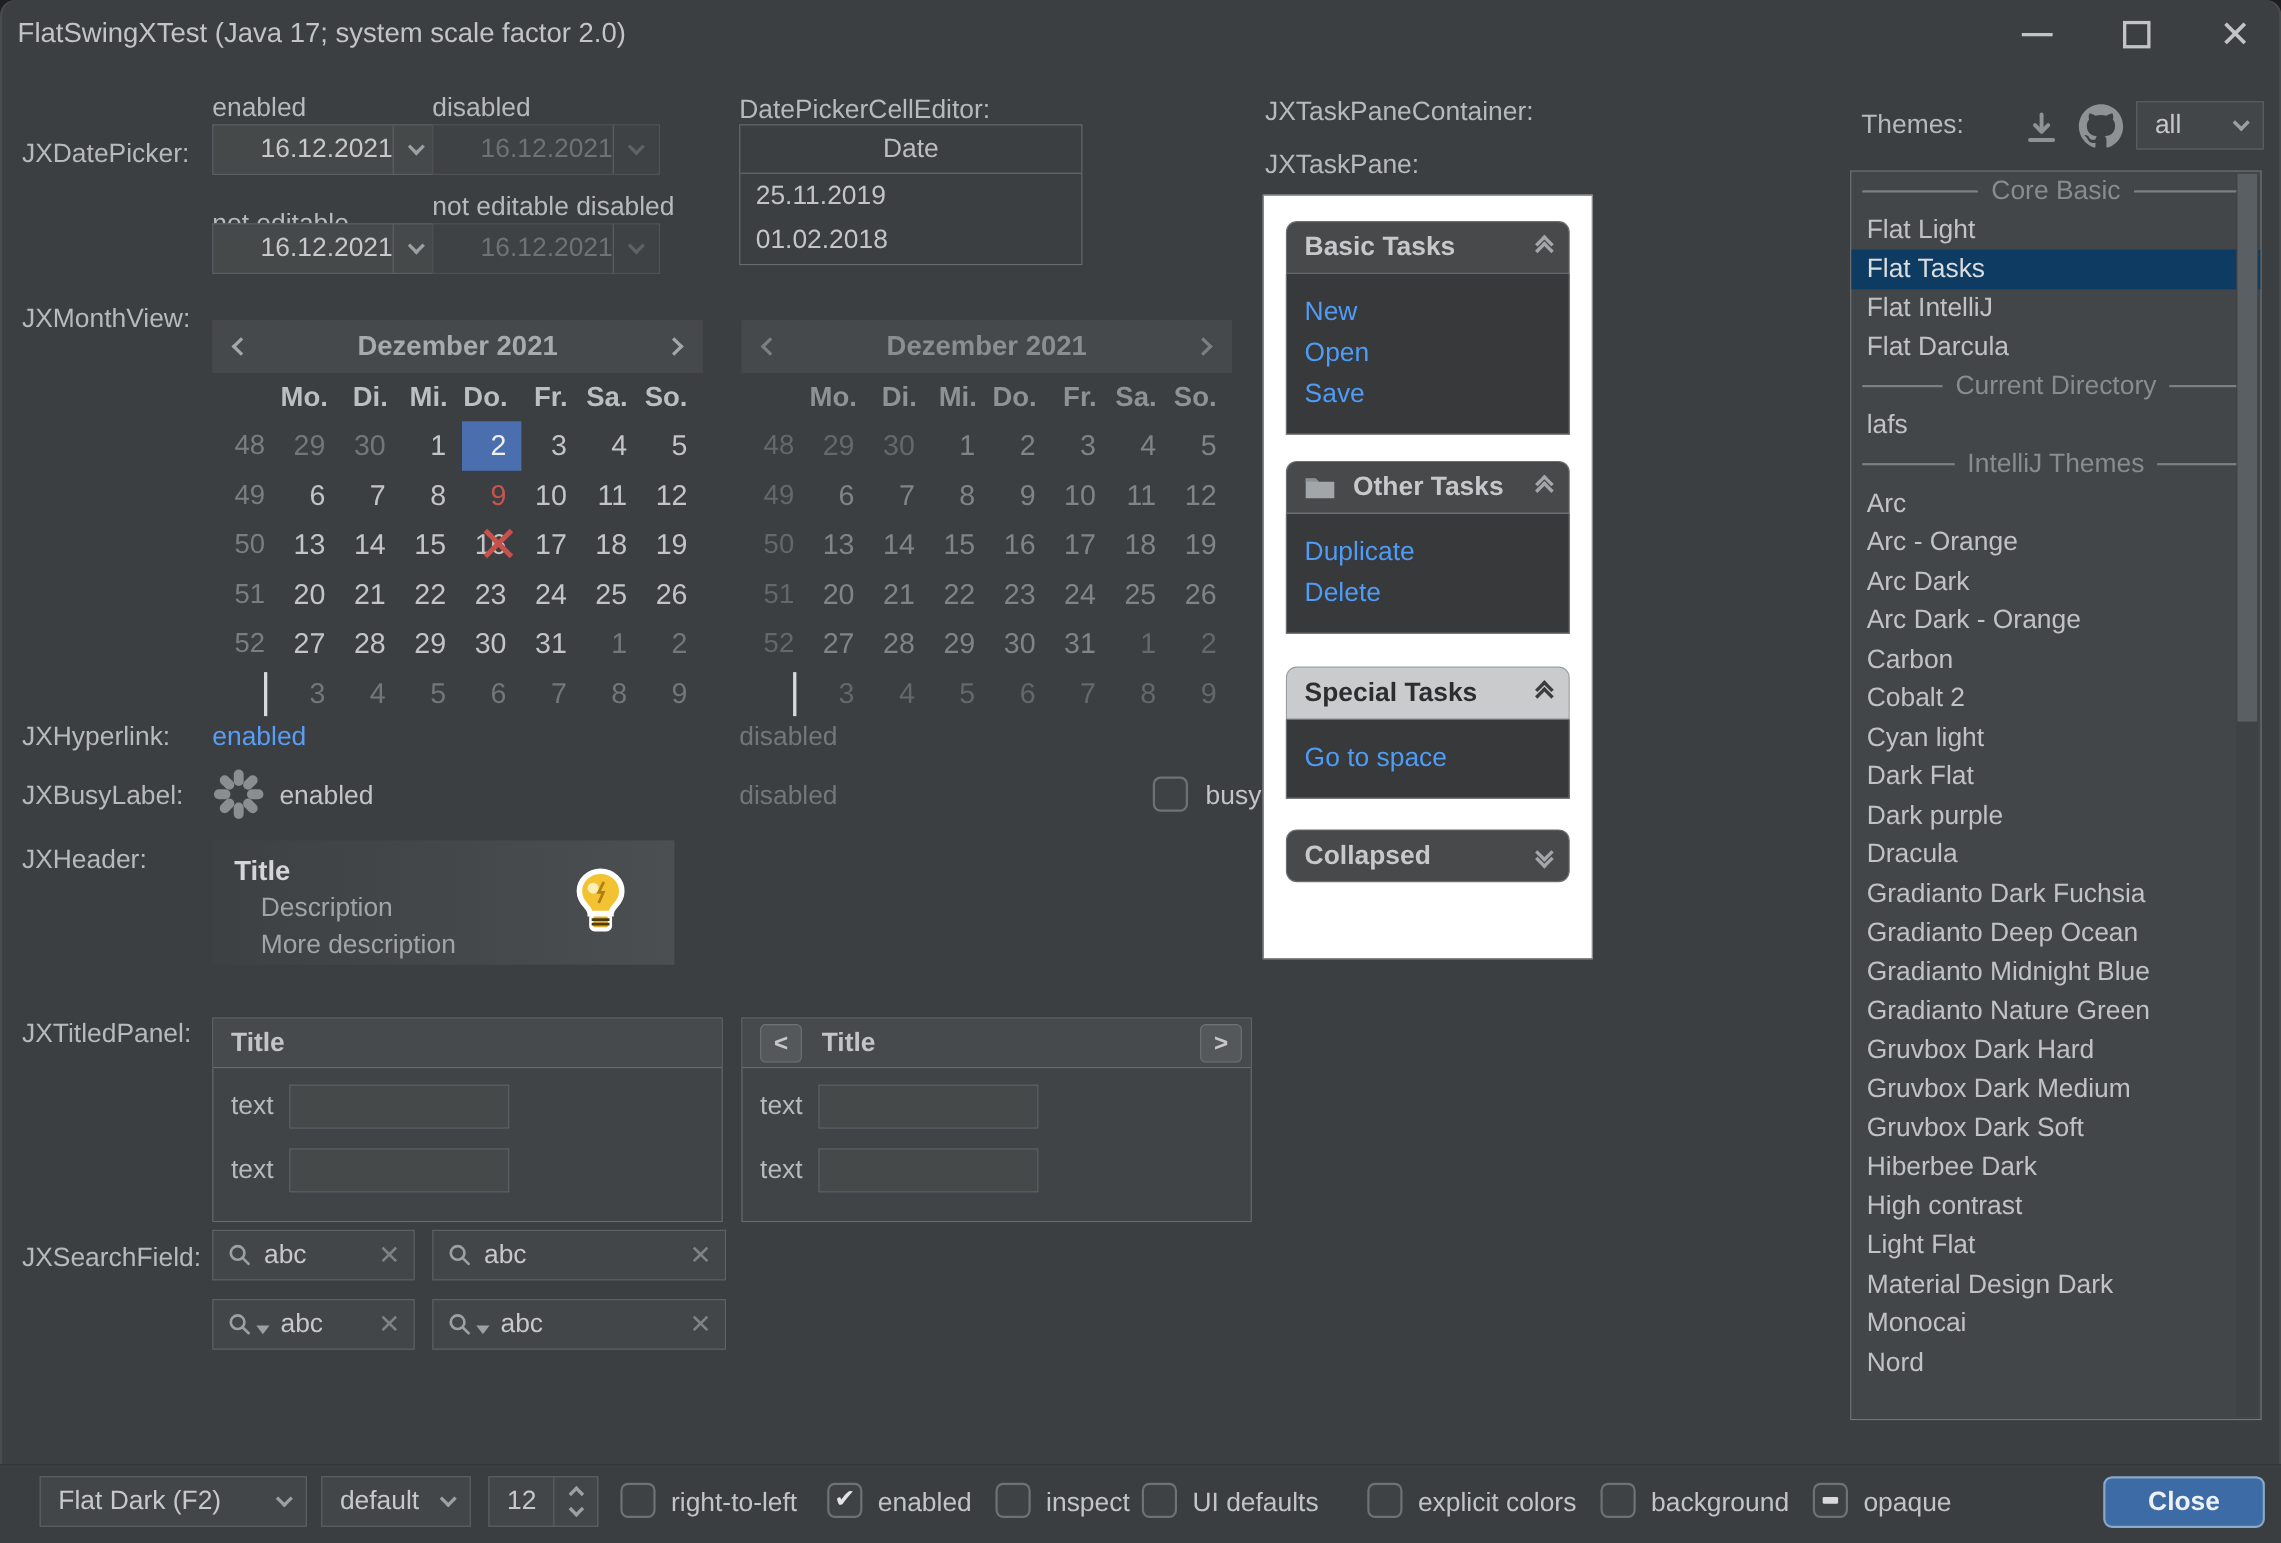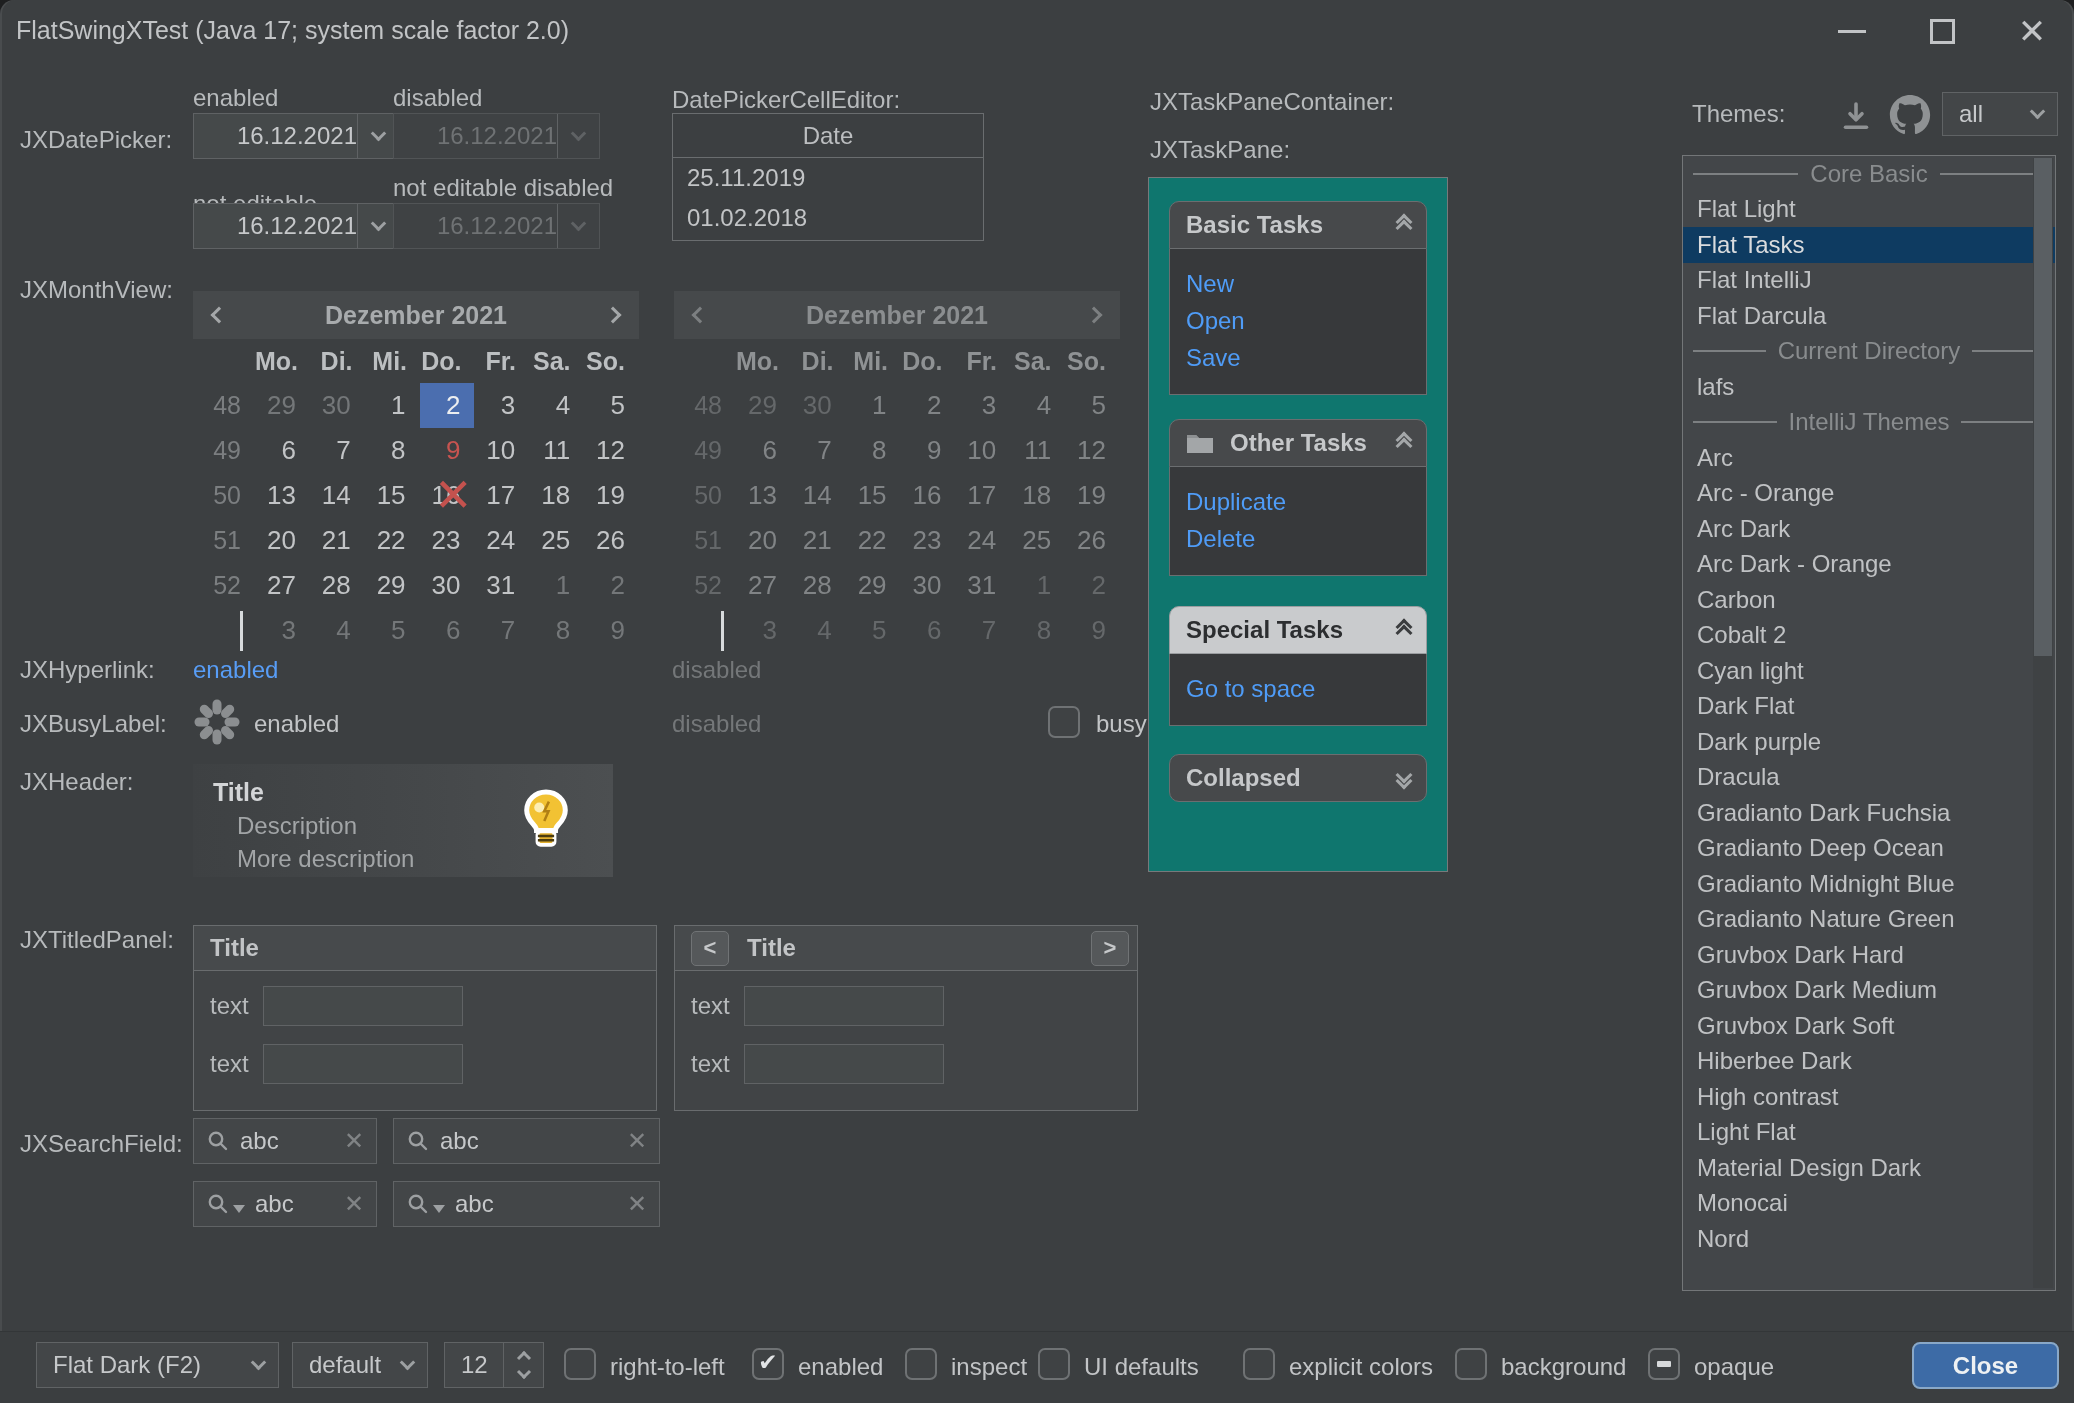--- a/index.html
+++ b/index.html
@@ -84,21 +84,21 @@
   .tp-row .tp-lbl{width:53px;font-size:24px;color:#b7babc;}
   .tp-input{width:200px;height:40px;background:#45494a;border:1px solid #606365;color:#c6c8ca;font-size:24px;padding:0 10px;font-family:"Liberation Sans",sans-serif;}
   
   .sfield{position:absolute;height:46px;background:#434648;border:1px solid #606365;display:flex;align-items:center;padding:0 12px;}
   #sf-0{left:193px;top:1118px;width:184px;} #sf-1{left:393px;top:1118px;width:267px;}
   #sf-2{left:193px;top:1181px;width:184px;} #sf-3{left:393px;top:1181px;width:267px;}
   .sf-val{margin-left:10px;font-size:24px;color:#c6c8ca;}
   .sf-clear{margin-left:auto;color:#808385;font-size:24px;}
   .sf-tri{width:0;height:0;border-left:6px solid transparent;border-right:6px solid transparent;border-top:8px solid #9da0a2;margin-left:3px;margin-top:10px;}
   
-  #taskcontainer{position:absolute;left:1148px;top:177px;width:300px;height:695px;border:1px solid #77797b;background:#0f766e;padding:23px 20px 0 20px;}
+  #taskcontainer{position:absolute;left:1148px;top:177px;width:300px;height:695px;border:1px solid #77797b;background:#ffffff;padding:23px 20px 0 20px;}
   .tpane{width:258px;}
   .tpane-head{height:48px;background:#47494b;border:1px solid #6b6e70;border-radius:10px 10px 0 0;display:flex;align-items:center;padding:0 16px;font-weight:bold;font-size:24px;color:#c6c8ca;}
   .tpane-head.collapsed-only{border-radius:10px;}
   .tpane-head.special{background:#c9cbcd;color:#2c2e30;border-color:#9a9da0;}
   .tpane-body{border:1px solid #6b6e70;border-top:none;background:#37393b;padding:16px 0 18px 16px;}
   .tpane-link{font-size:24px;color:#4f9cf7;line-height:37px;cursor:pointer;}
   .dblchev{margin-left:auto;display:flex;flex-direction:column;}
   .dblchev i{display:block;width:12px;height:12px;border-left:3px solid #a4a7a9;border-top:3px solid #a4a7a9;}
   .dblchev.up i{transform:rotate(45deg);} .dblchev.up i+i{margin-top:-6px;}
   .dblchev.down i{transform:rotate(225deg);} .dblchev.down i+i{margin-top:-6px;}

